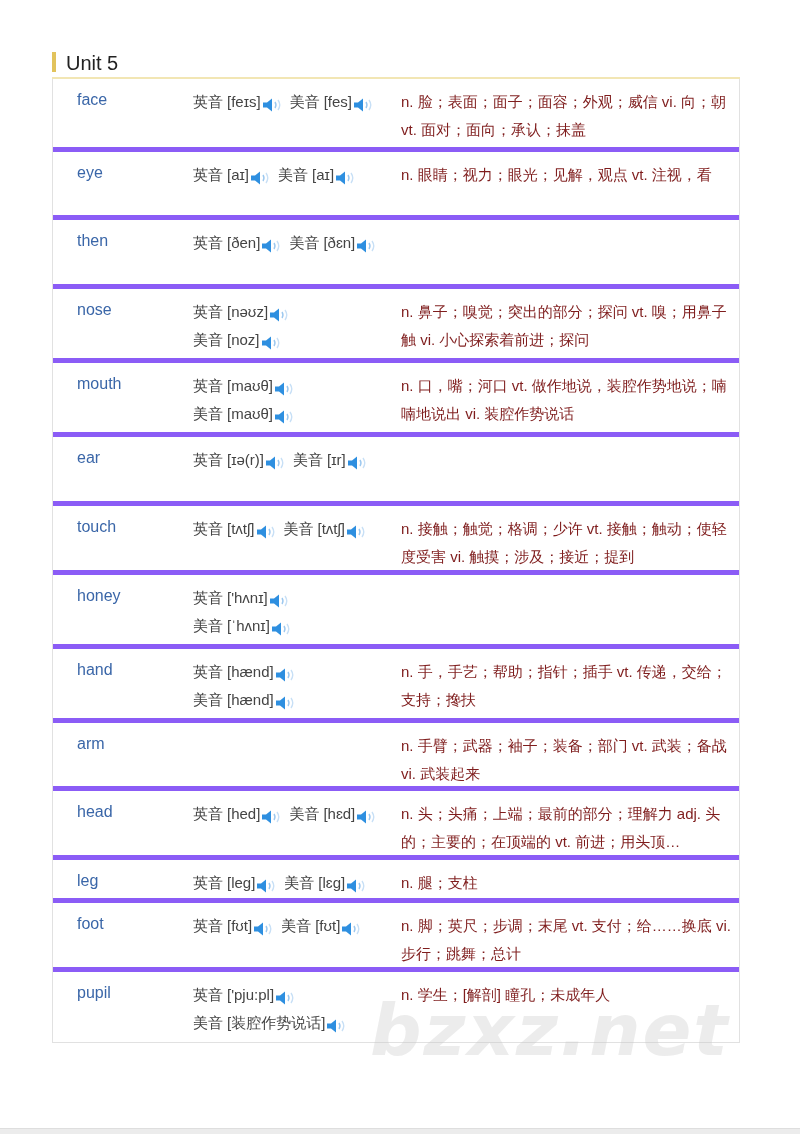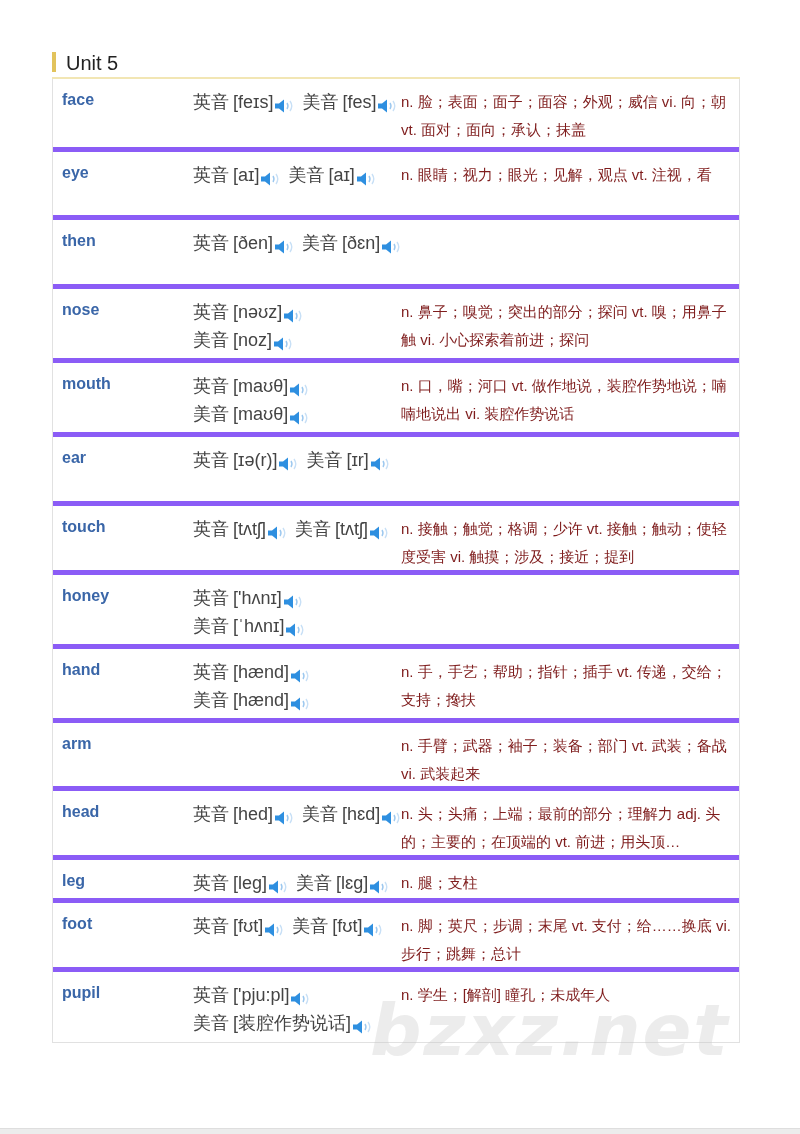--- a/index.html
+++ b/index.html
@@ -26,25 +26,25 @@
     .vocab-table {
       position: absolute; left: 52px; top: 79px; width: 686px;
       border-left: 1px solid #e1e1e1; border-right: 1px solid #e1e1e1;
       border-bottom: 1px solid #e1e1e1;
     }
     .row {
       position: relative; border-top: 5px solid #8b5cf6; box-sizing: border-box;
     }
     .row:first-child { border-top: none; }
     .word {
-      position: absolute; left: 9px; top: 9px; font-size: 16px; line-height: 24px;
-      color: #3a66a8; cursor: pointer; font-weight: bold;
+      position: absolute; left: 24px; top: 9px; font-size: 16px; line-height: 24px;
+      color: #3a66a8; cursor: pointer;
     }
     .phon {
-      position: absolute; left: 140px; top: 9px; width: 208px; font-size: 18px; line-height: 28px;
+      position: absolute; left: 140px; top: 9px; width: 208px; font-size: 15px; line-height: 28px;
       color: #444;
     }
     .phon-line { display: block; white-space: nowrap; height: 28px; }
     .ph-item { display: inline-flex; align-items: center; white-space: nowrap; margin-right: 6px; }
     .ph-label { margin-right: 4px; }
     .speaker {
       display: inline-block; width: 22px; height: 16px; vertical-align: middle; cursor: pointer;
       margin-left: 1px;
     }
     .def {

